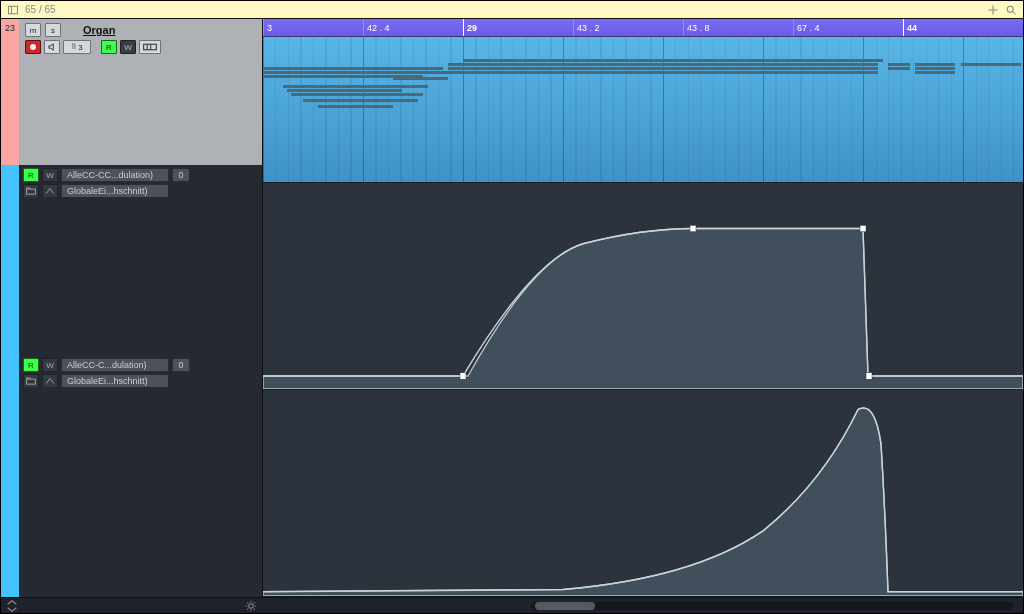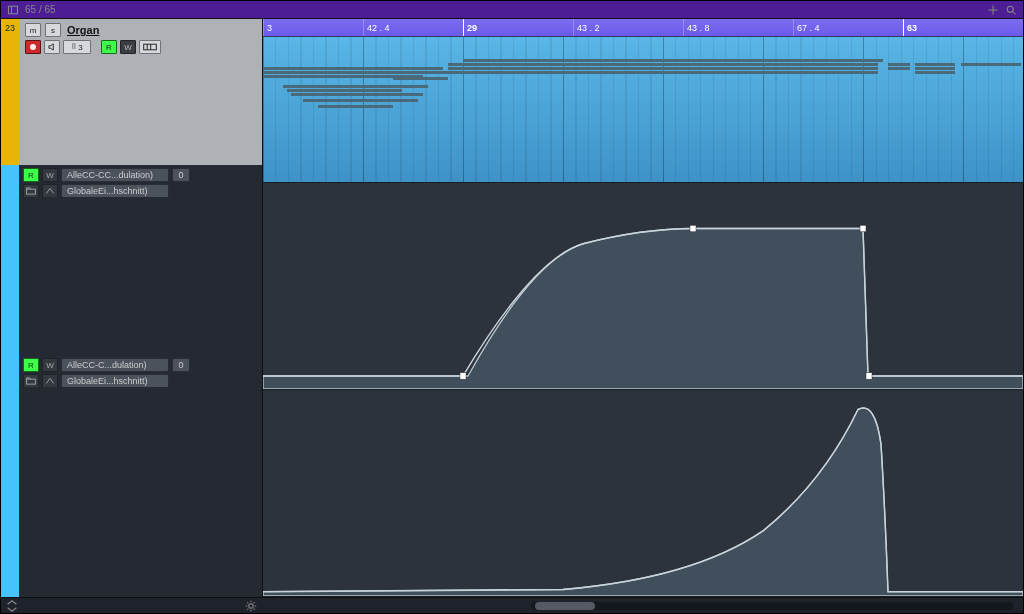--- a/index.html
+++ b/index.html
@@ -1,21 +1,21 @@
 <!DOCTYPE html>
 <html><head>
 <meta charset="utf-8">
 <style>
 * { box-sizing: border-box; margin: 0; padding: 0; }
 body { width: 1024px; height: 614px; background: #2a2f38; font-family: Arial, sans-serif; font-size: 10px; color: #c0c0c0; overflow: hidden; }
 
 .app { display: flex; flex-direction: column; width: 100%; height: 100%; border: 1px solid #000; }
 
 
-.top-bar { display: flex; height: 18px; background: #4c1d95; border-bottom: 1px solid #111; align-items: center; padding: 0 6px; color: #888; }
+.top-bar { display: flex; height: 18px; background: #fef9c3; border-bottom: 1px solid #111; align-items: center; padding: 0 6px; color: #888; }
 .top-bar .left-tools { display: flex; gap: 6px; align-items: center; }
 .top-bar .spacer { flex: 1; }
 .top-bar .icon { width: 12px; height: 12px; cursor: pointer; color: #888; }
 
 .main { display: flex; flex: 1; overflow: hidden; }
 
 
 .left-panel { width: 262px; display: flex; flex-direction: column; background: #252a32; border-right: 1px solid #111; }
 
 
@@ -39,25 +39,25 @@
 
 .note { position: absolute; height: 3px; background: #4a6a7a; }
 
 .auto-lane { flex: 1; position: relative; background: #2d333d; border-bottom: 1px solid #1a1e25; overflow: hidden; }
 .auto-lane svg { position: absolute; inset: 0; width: 100%; height: 100%; }
 .auto-line { stroke: #b8c8d0; stroke-width: 1.3; fill: rgba(120,150,170,0.28); }
 .auto-handle { fill: #fff; stroke: #333; stroke-width: 0.5; }
 
 
 .track-header { display: flex; }
-.track-num { width: 18px; background: #eab308; color: #0a2a3a; display: flex; align-items: flex-start; justify-content: center; padding-top: 4px; font-size: 9px; }
+.track-num { width: 18px; background: #fca5a5; color: #0a2a3a; display: flex; align-items: flex-start; justify-content: center; padding-top: 4px; font-size: 9px; }
 .track-body { flex: 1; background: #aeb2b6; padding: 4px 6px; height: 146px; }
 .track-title-row { display: flex; align-items: center; gap: 4px; }
 .sqbtn { width: 16px; height: 14px; background: #d6d9dc; border: 1px solid #6e7278; display: flex; align-items: center; justify-content: center; font-size: 8px; color: #222; border-radius: 1px; }
-.track-name { font-weight: bold; color: #111; font-size: 11px; margin-left: 2px; text-decoration: underline; }
+.track-name { font-weight: bold; color: #111; font-size: 11px; margin-left: 18px; text-decoration: underline; }
 .track-ctrl-row { display: flex; gap: 3px; margin-top: 3px; align-items: center; }
 .rec { background: #cc2a2a; border-color: #5a1212; }
 .sqbtn.active-g { background: #3dff4a; border-color: #146818; }
 .sqbtn.dark { background: #3a3e44; color: #bbb; border-color: #222; }
 
 
 .auto-header { display: flex; background: #252a32; height: 32px; }
 .auto-indent { width: 18px; background: #44c3ff; }
 .auto-content { flex: 1; padding: 3px 4px; }
 .auto-row { display: flex; gap: 3px; align-items: center; margin-bottom: 2px; }
@@ -203,21 +203,21 @@
     </div>
 
     <div class="right-panel">
       <div class="ruler" id="ruler">
           <div class="tick" style="left: 0px;">3</div>
           <div class="tick" style="left: 100px;">42 . 4</div>
           <div class="tick major" style="left: 200px;">29</div>
           <div class="tick" style="left: 310px;">43 . 2</div>
           <div class="tick" style="left: 420px;">43 . 8</div>
           <div class="tick" style="left: 530px;">67 . 4</div>
-          <div class="tick major" style="left: 640px;">63</div>
+          <div class="tick major" style="left: 640px;">44</div>
         </div>
       <div class="lanes">
         <div class="grid-bg"></div>
         <div class="lane-stack">
           <div class="midi-lane" id="midi-lane">
             <div class="midi-grid"></div>
           <div class="note" style="left: 0px; top: 30px; width: 180px;"></div>
               <div class="note" style="left: 0px; top: 34px; width: 190px;"></div>
               <div class="note" style="left: 0px; top: 38px; width: 160px;"></div>
               <div class="note" style="left: 20px; top: 48px; width: 120px;"></div>

